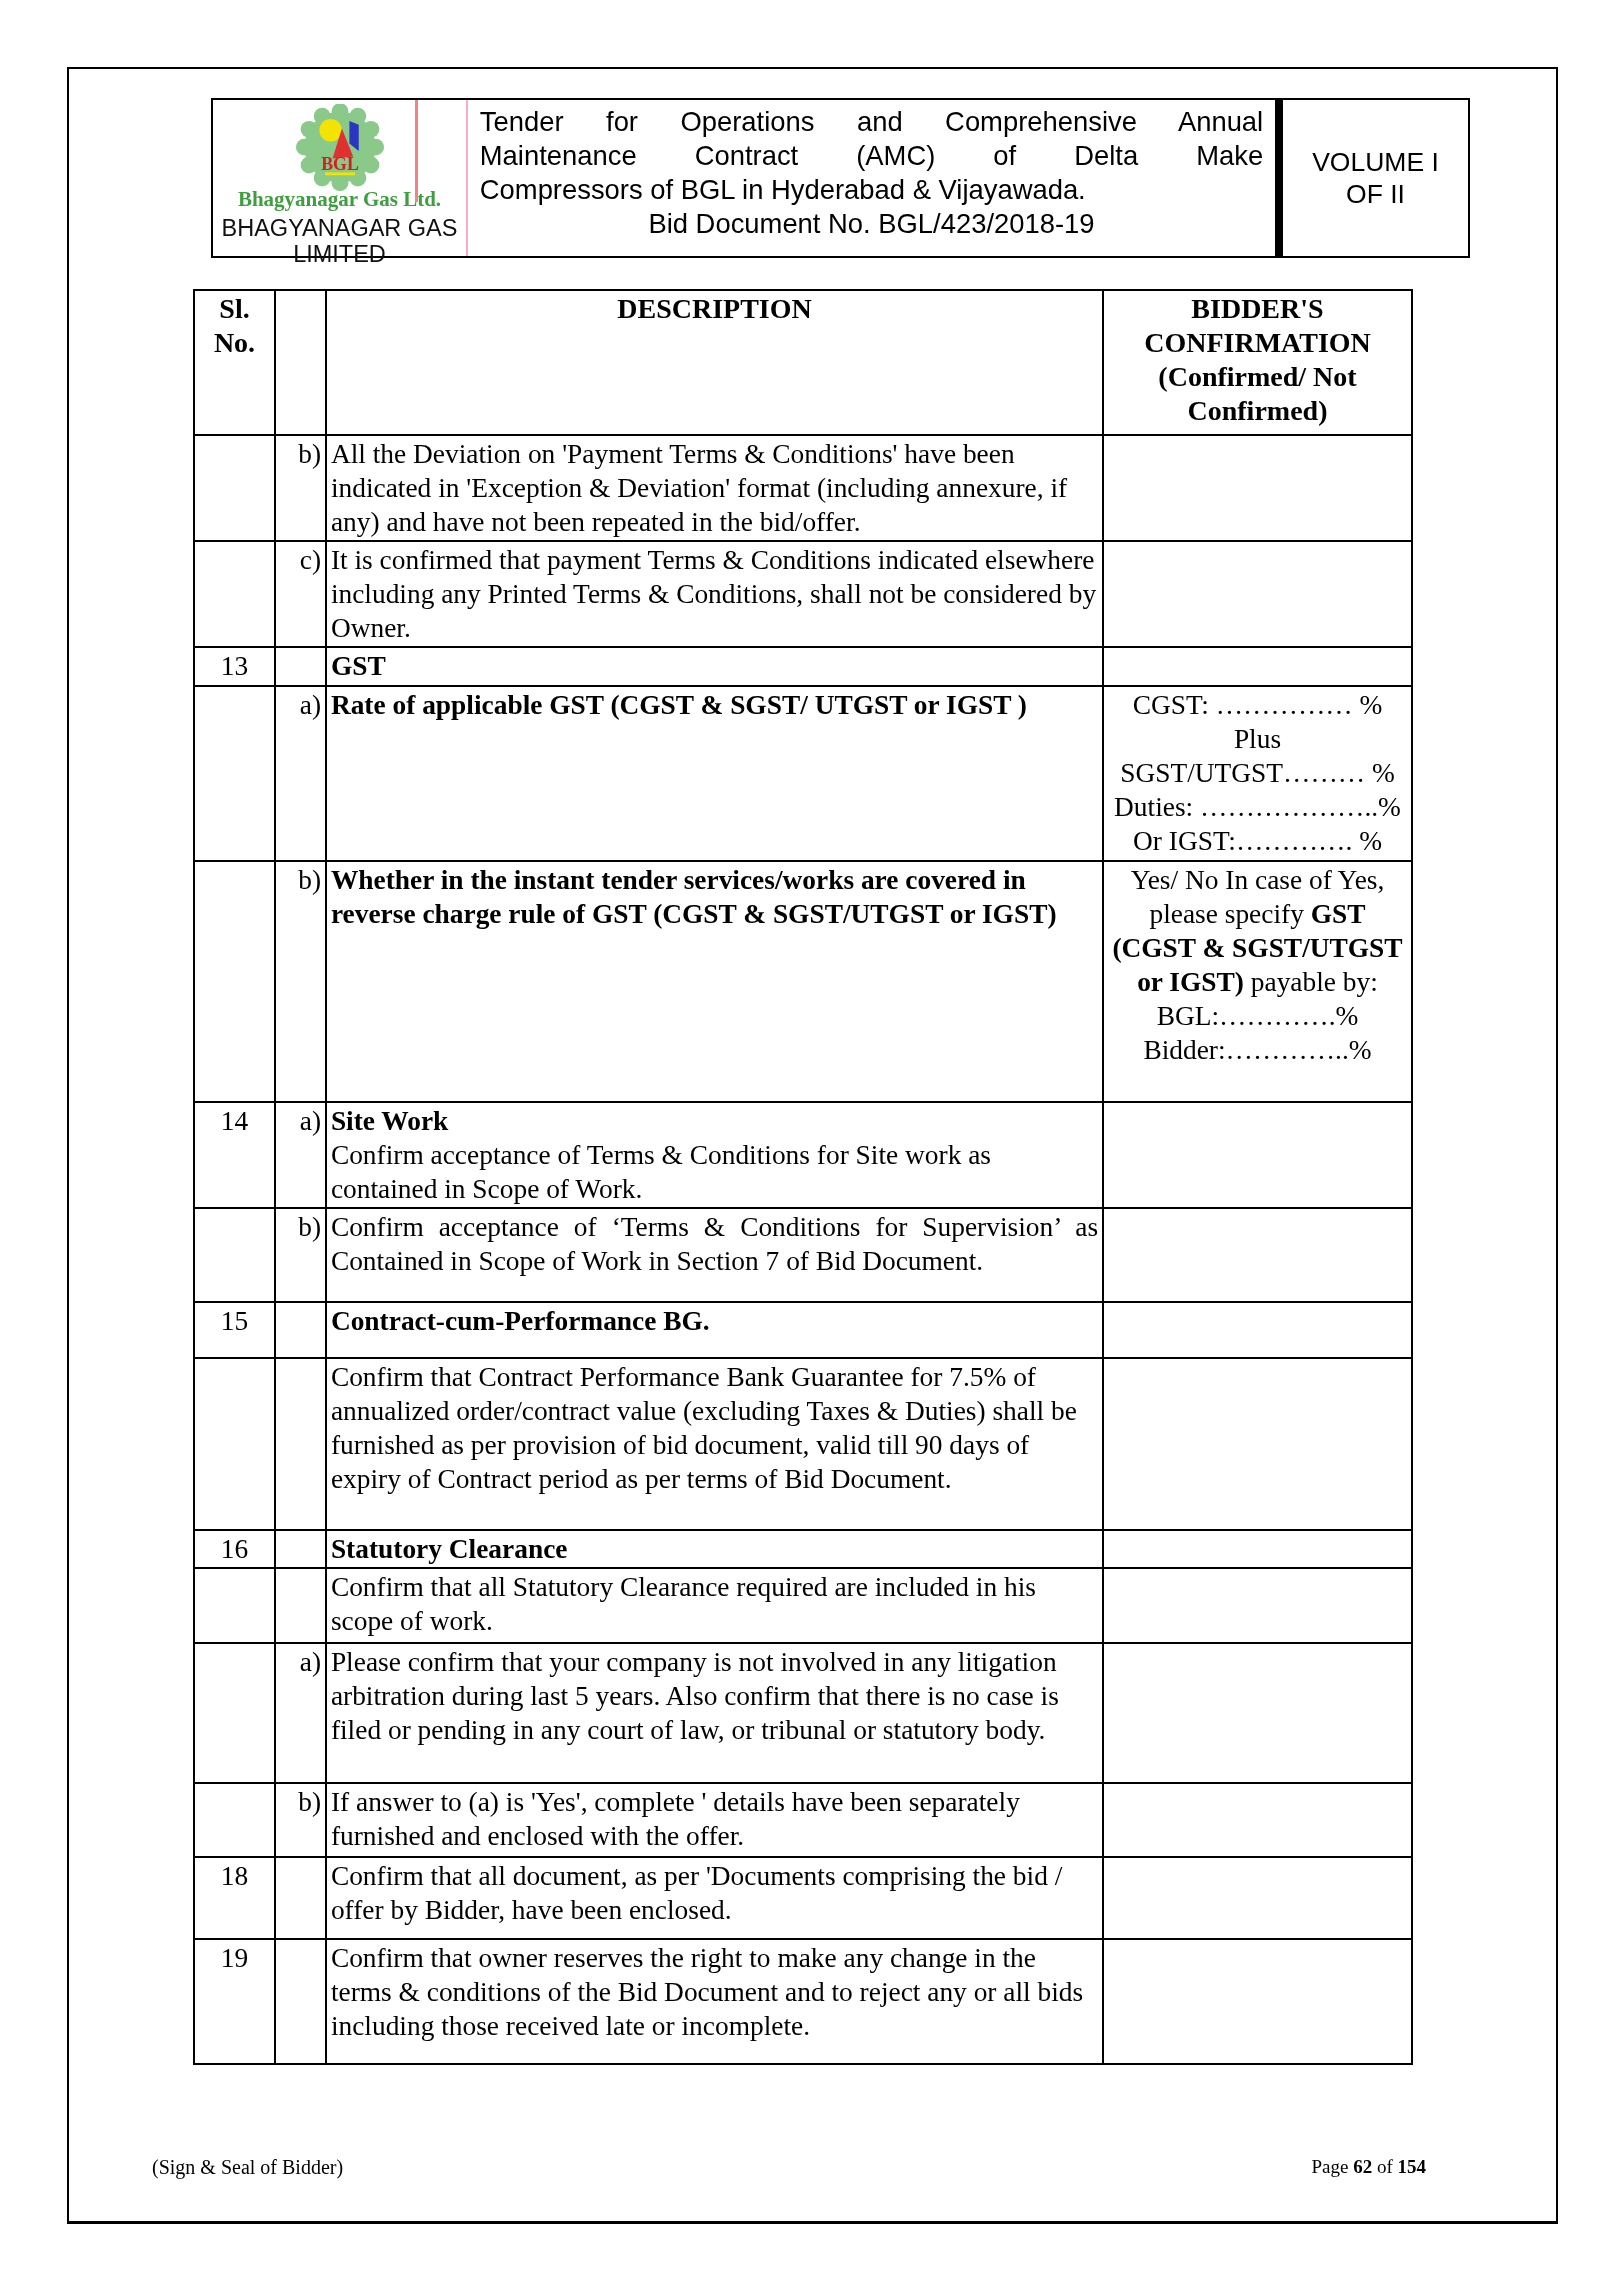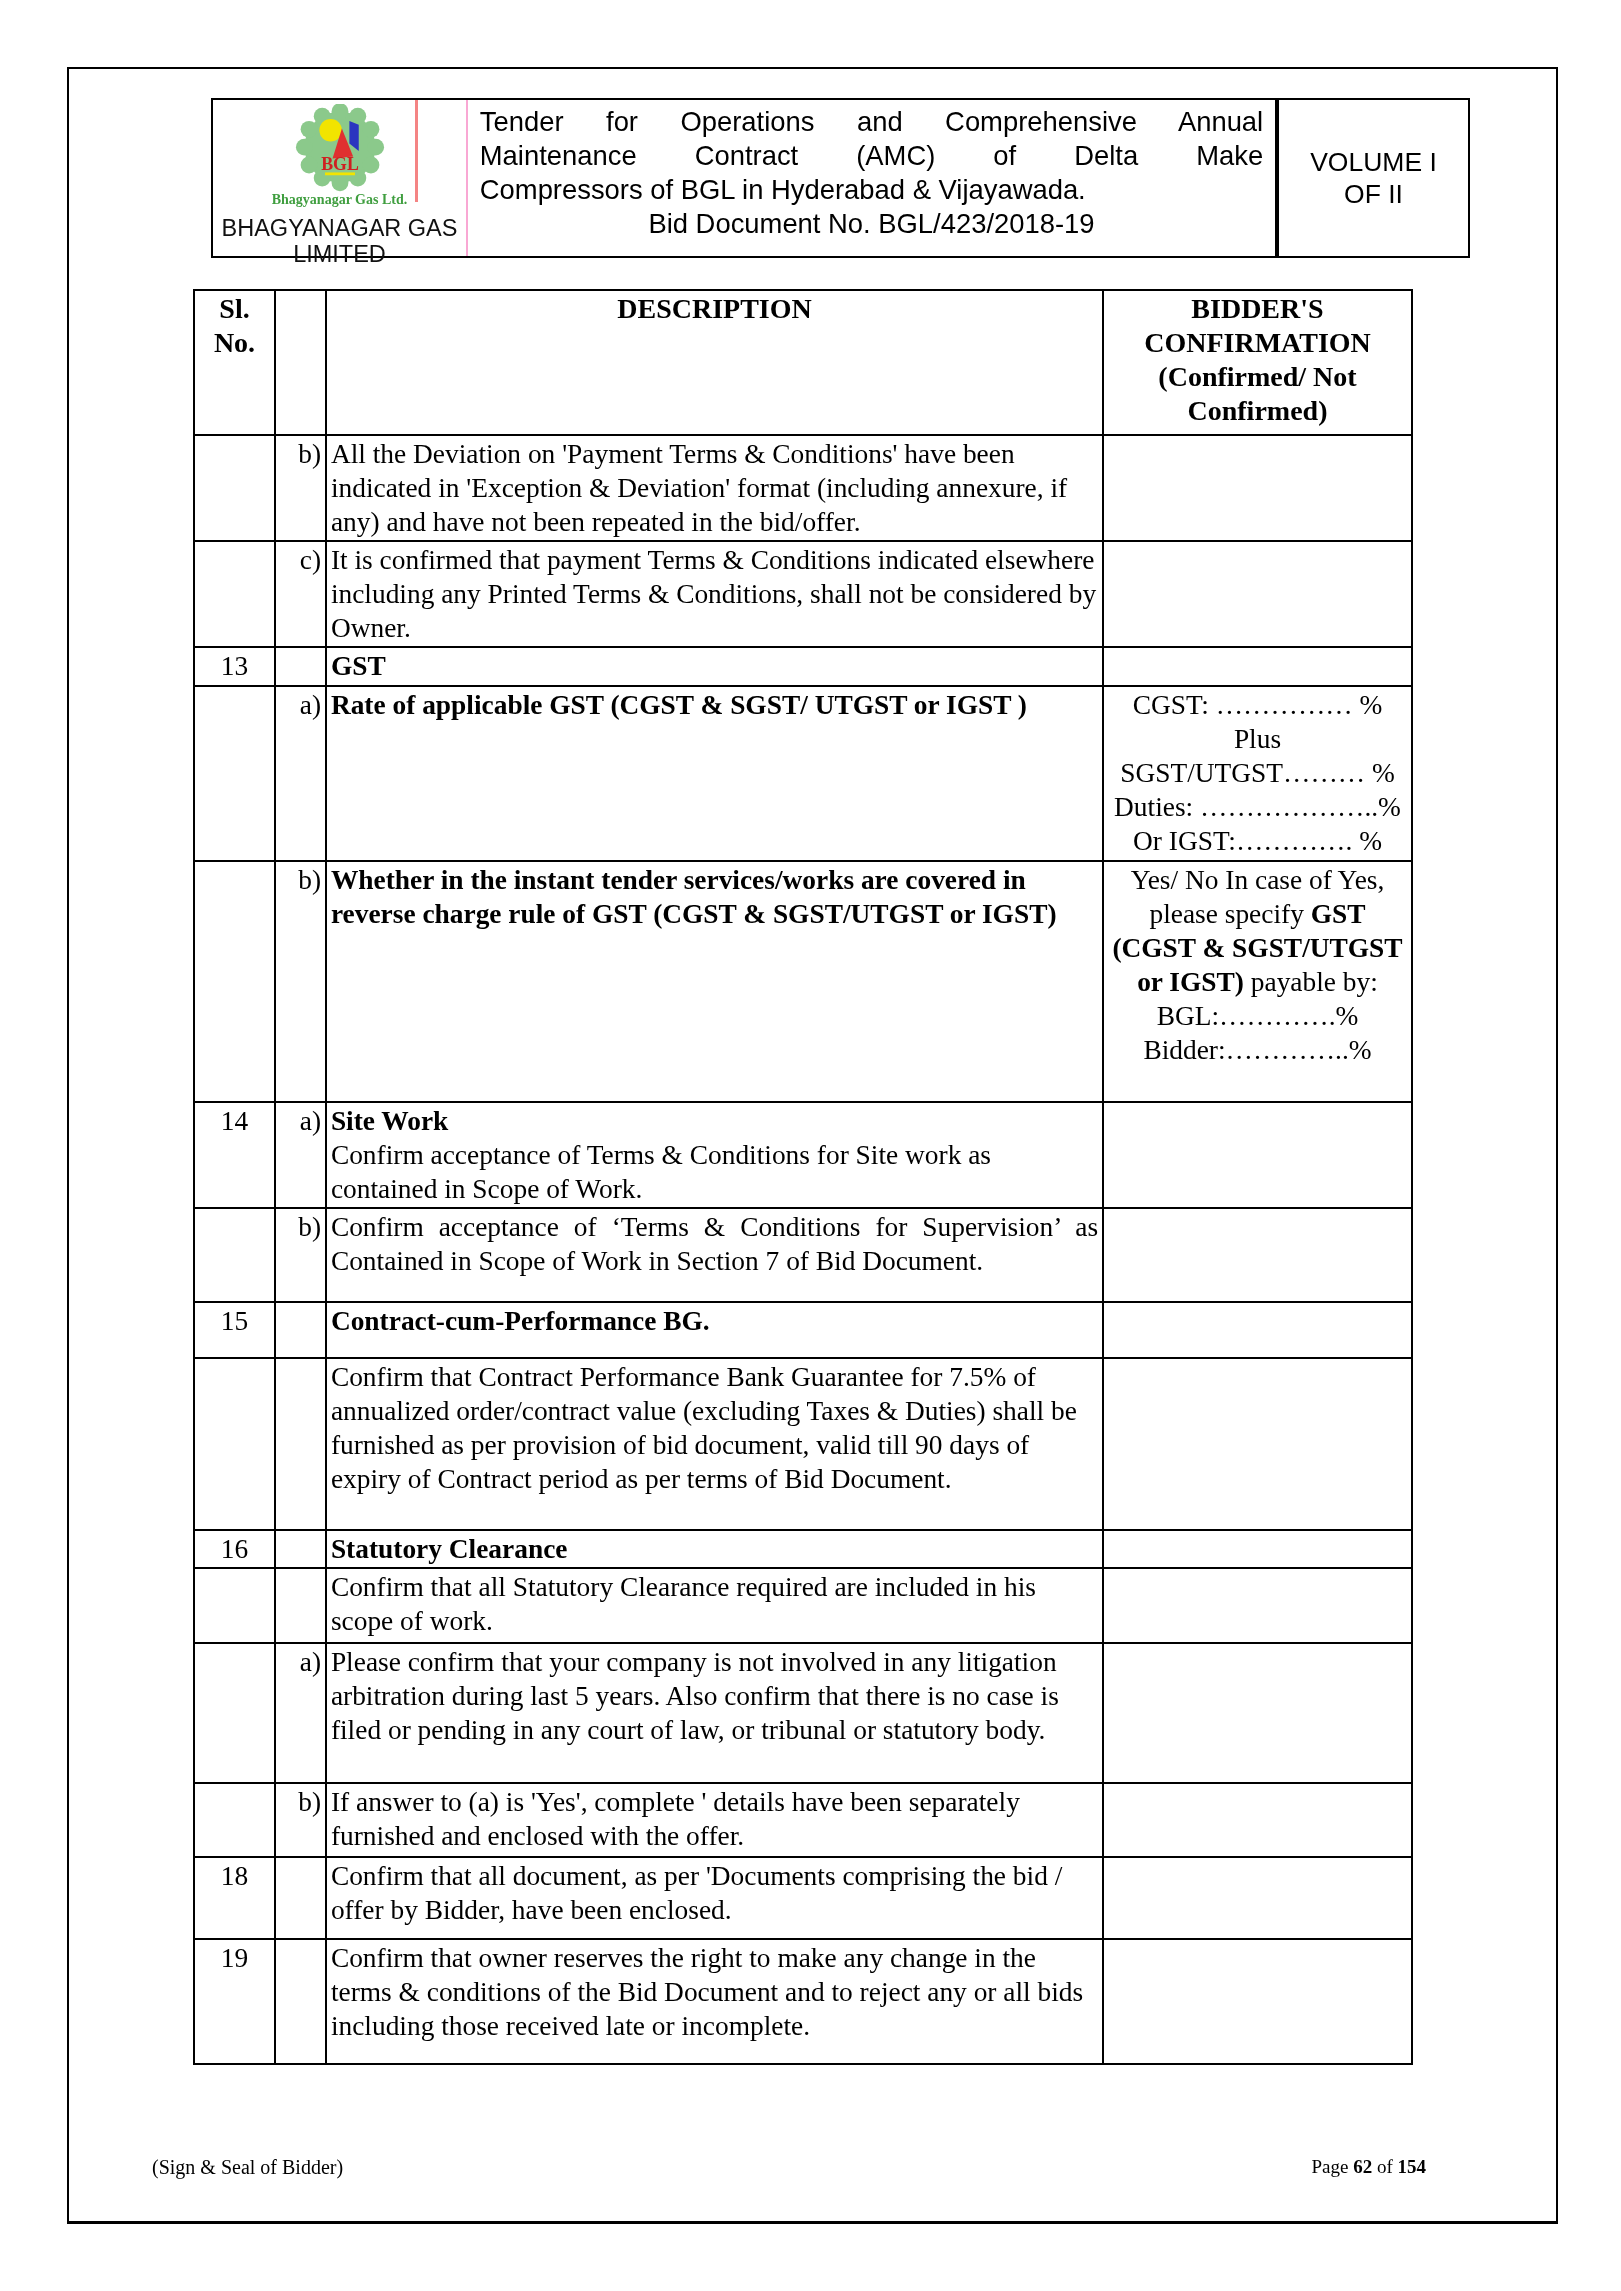--- a/index.html
+++ b/index.html
@@ -3,28 +3,28 @@
 <meta charset="utf-8">
 <style>
   html,body{margin:0;padding:0;background:#fff;}
   .page{position:relative;width:1621px;height:2292px;background:#fff;font-family:"Liberation Serif",serif;color:#000;overflow:hidden;}
   .page-frame{position:absolute;left:67px;top:67px;width:1487px;height:2152px;border:2px solid #000;border-bottom-width:3.9px;}
 
   
   .header-box{position:absolute;left:211px;top:98px;width:1259px;height:160px;border:2px solid #000;display:flex;box-sizing:border-box;}
   .logo-cell{width:255px;border-right:2px solid #f9a8d4;box-sizing:border-box;position:relative;text-align:center;padding-top:3.9px;}
   .logo-svg{display:block;margin:0 auto;}
-  .logo-sub{font-family:"Liberation Serif",serif;font-weight:bold;font-size:14px;color:#3f9e3f;line-height:19.6px;margin-top:-3.9px;}
+  .logo-sub{font-family:"Liberation Serif",serif;font-weight:bold;font-size:21px;color:#3f9e3f;line-height:19.6px;margin-top:-3.9px;}
   .company{font-family:"Liberation Sans",sans-serif;font-size:23.5px;line-height:28px;color:#111;margin-top:4px;}
   .red-rule{position:absolute;left:202px;top:0;width:2.9px;height:102px;background:#f48484;}
   .title-cell{flex:1;box-sizing:border-box;padding:4.9px 11.8px 0 11.8px;font-family:"Liberation Sans",sans-serif;font-size:27.4px;line-height:34px;color:#000;}
   .title-line{text-align:justify;text-align-last:justify;}
   .title-line.natural{text-align:left;text-align-last:left;}
   .title-line.center{text-align:center;text-align-last:center;}
-  .volume-cell{width:193px;border-left:4px solid #000000;box-sizing:border-box;display:flex;flex-direction:column;justify-content:center;text-align:center;font-family:"Liberation Sans",sans-serif;font-size:26.5px;line-height:32px;}
+  .volume-cell{width:193px;border-left:8px solid #000000;box-sizing:border-box;display:flex;flex-direction:column;justify-content:center;text-align:center;font-family:"Liberation Sans",sans-serif;font-size:26.5px;line-height:32px;}
 
   
   table.main{position:absolute;left:193px;top:289px;width:1218px;border-collapse:collapse;table-layout:fixed;font-size:27.4px;line-height:34px;}
   table.main td,table.main th{border:2px solid #000;vertical-align:top;padding:1px 3.9px;overflow:hidden;box-sizing:border-box;}
   table.main tr.thick td,table.main tr.thick th{border-top-width:2.9px;}
   th.sl,td.sl{text-align:center;padding:2px 0;}
   th.sl{font-weight:bold;font-size:28px;}
   td.lt,th.lt{text-align:right;padding-right:3.9px;}
   td.dc{padding-left:4.9px;padding-right:8.8px;text-align:left;}
   td.dc.just{text-align:justify;margin-top:34px;}

